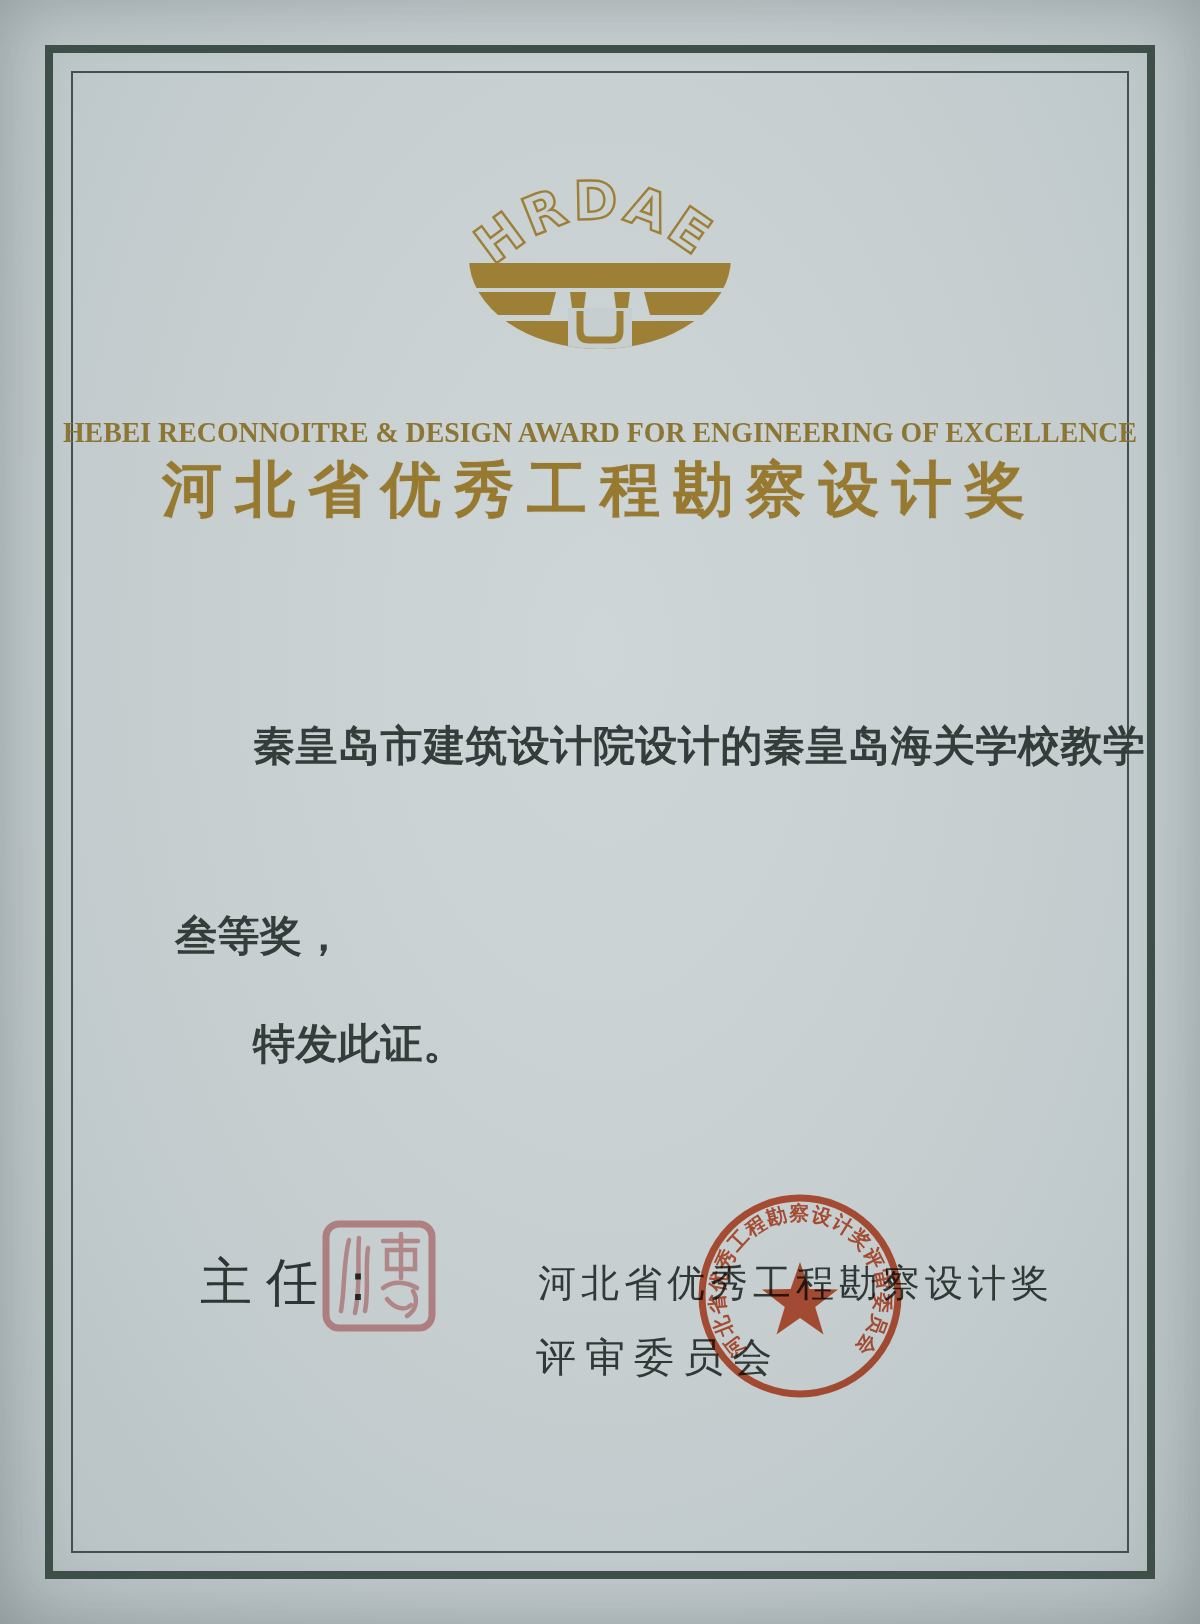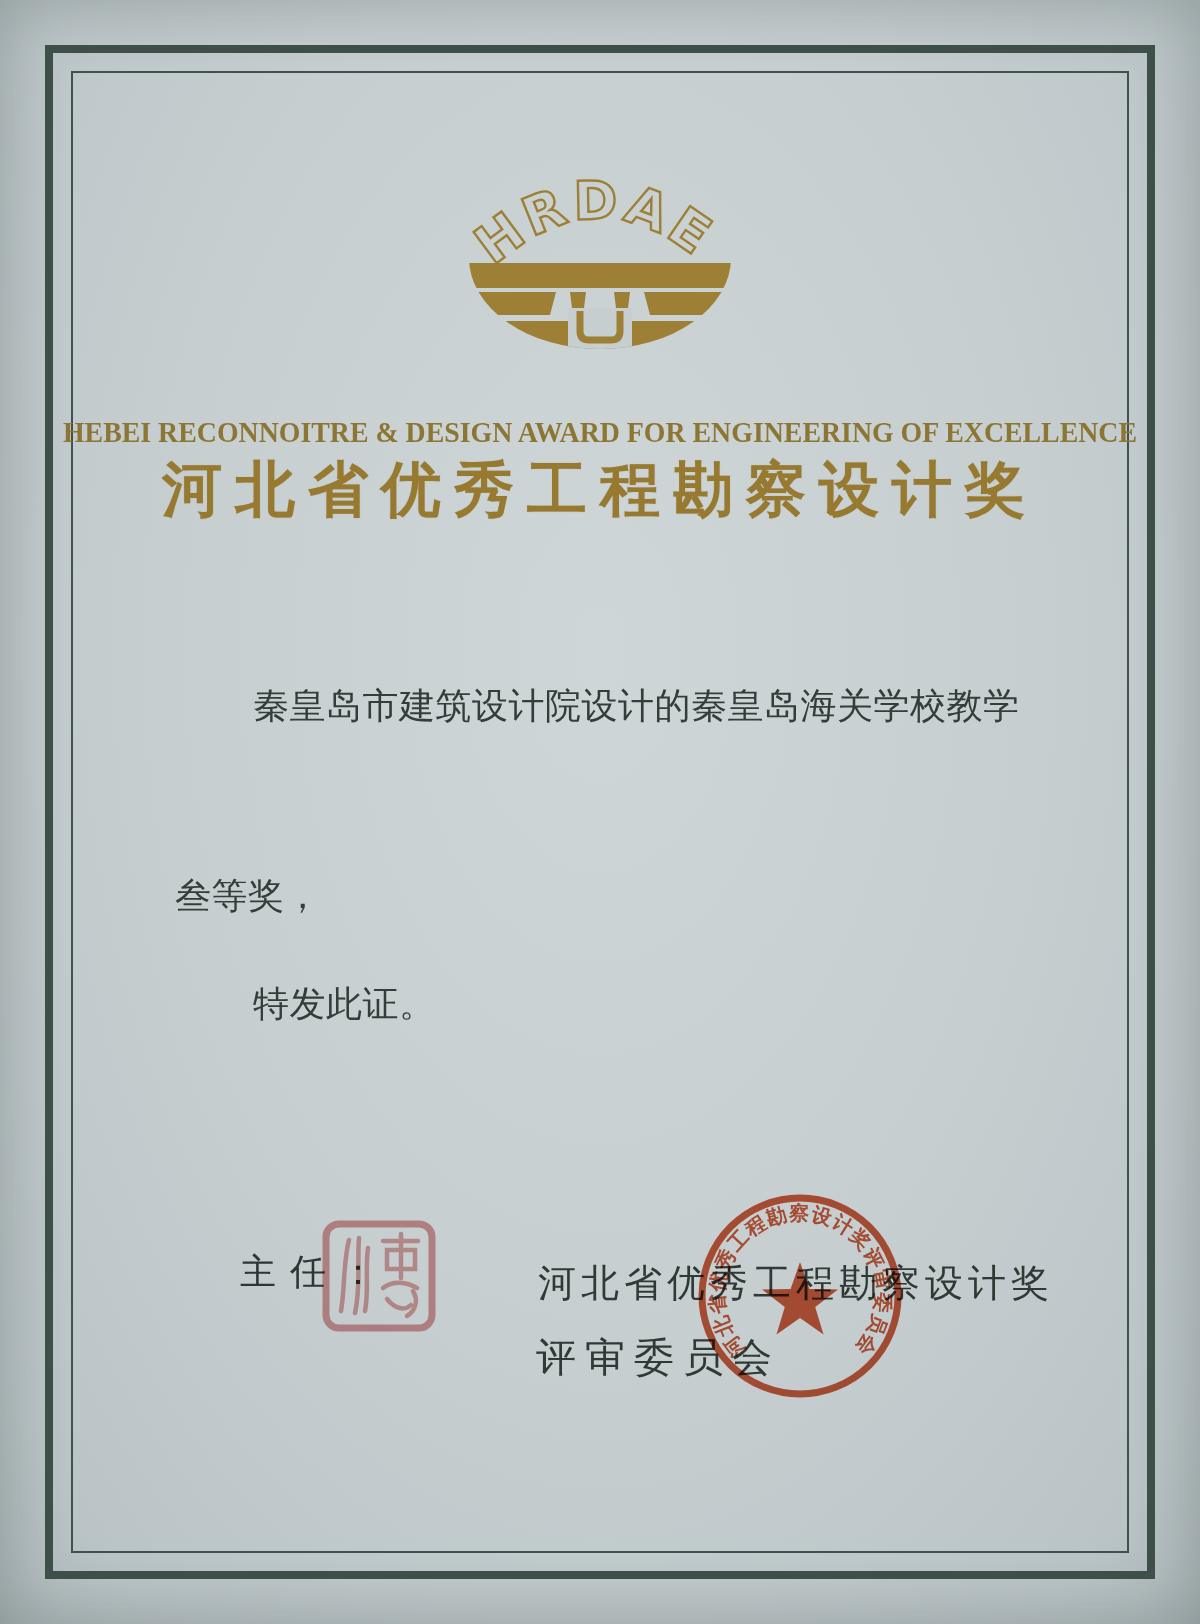--- a/index.html
+++ b/index.html
@@ -19,32 +19,32 @@
   .logo-letters { font-family:"DejaVu Sans", sans-serif; font-weight:bold; font-size:53px;
     fill:none; stroke:#9d8036; stroke-width:2.4px; letter-spacing:4px; }
 
   .title-en { position:absolute; left:0; right:0; top:416px; text-align:center;
     font-family:"Liberation Serif", serif; font-weight:bold; font-size:29px;
     color:#8d7634; letter-spacing:0px; transform:scaleX(.96); }
   .title-zh { position:absolute; left:0; right:0; top:450px; text-align:center;
     font-family:"DejaVu Sans", sans-serif; font-weight:bold; font-size:60px;
     color:#97792f; letter-spacing:13px; text-shadow:0 0 1px rgba(130,100,40,.4); }
 
-  .bline { position:absolute; left:175px; font-size:36px; font-weight:400;
+  .bline { position:absolute; left:175px; font-size:42px; font-weight:700;
     color:#333e3b; letter-spacing:.5px; font-family:"DejaVu Sans", sans-serif;
-    white-space:nowrap; }
+    white-space:nowrap;margin-top:36px; }
   .b1 { top:682px; left:253px; }
   .b2 { top:760px; }
   .b3 { top:840px; }
   .b4 { top:872px; }
   .b5 { top:980px; left:253px; }
 
-  .director-label { position:absolute; left:200px; top:1248px; font-size:36px;
+  .director-label { position:absolute; left:200px; top:1248px; font-size:52px;
     color:#2c3733; font-family:Liberation Serif, serif; letter-spacing:14px;
-    white-space:nowrap;margin-left:40px; }
+    white-space:nowrap; }
   .director-seal { position:absolute; left:320px; top:1218px;
     mix-blend-mode:multiply; opacity:.88; }
 
   .committee-1 { position:absolute; left:536px; width:520px; top:1258px; text-align:center;
     font-size:38px; letter-spacing:5px; color:#2f3a36;
     font-family:"Liberation Serif", serif; white-space:nowrap; }
   .committee-2 { position:absolute; left:536px; width:470px; top:1330px; 
     font-size:40px; letter-spacing:9px; color:#2f3a36;
     font-family:"Liberation Serif", serif; white-space:nowrap; }
   .round-seal { position:absolute; left:694px; top:1190px;

